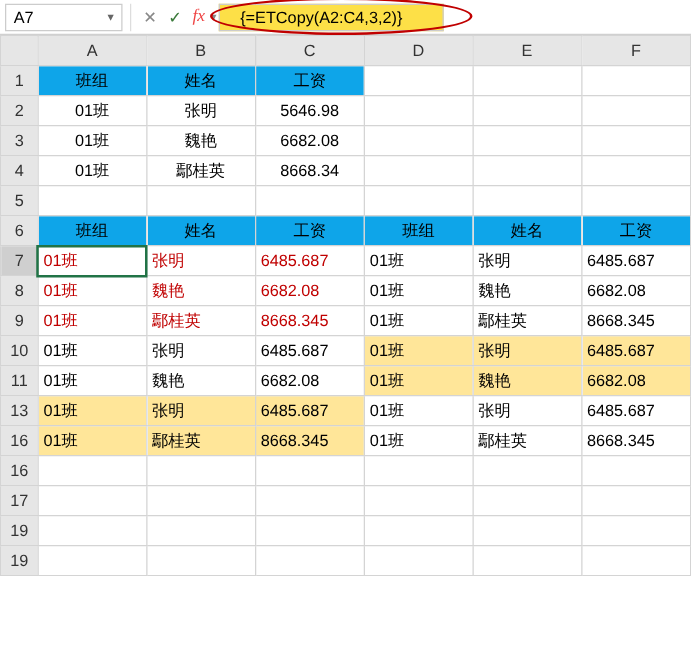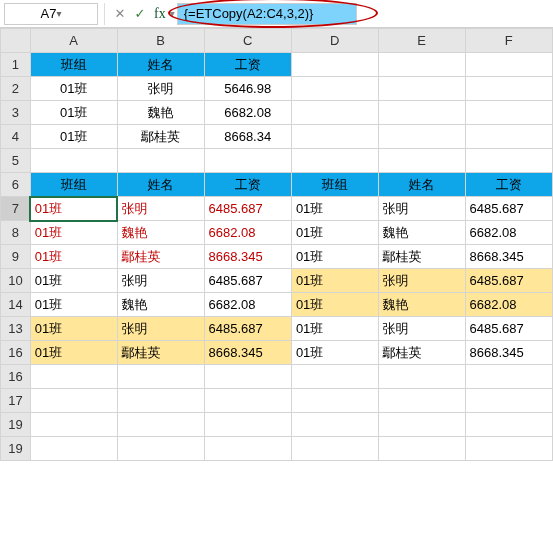--- a/index.html
+++ b/index.html
@@ -19,53 +19,54 @@
     position: relative;
   }
   .name-box {
     width: 94px;
     height: 22px;
     border: 1px solid #ccc;
     display: flex;
     align-items: center;
     padding: 0 6px;
     margin-left: 4px;
-    justify-content: center;
+    justify-content: space-between;
     background:#fff;
   }
   .name-box .chev { color:#666; font-size:10px; }
   .fb-sep { width: 6px; }
   .fb-btn {
     width: 20px; height: 22px;
     display:flex; align-items:center; justify-content:center;
     color:#666; font-size:13px;
   }
   .fb-btn.cancel { color:#888; }
   .fb-btn.accept { color:#3a7a3a; }
   .highlight-oval {
     position:absolute;
     left: 168px; top:-2px;
     width: 210px; height: 30px;
     border: 2px solid #c00000;
     border-radius: 50%;
     pointer-events:none;
   }
   .fx-label {
+    font-style: italic;
     font-family: "Times New Roman", serif;
     font-size: 14px;
-    color:#14532d;
+    color:#ef4444;
     padding: 0 4px;
   }
   .formula-input {
     height: 22px;
     border:1px solid #ccc;
-    padding: 0 6px;
+    padding: 0 16px;
     min-width: 180px;
     display:flex; align-items:center;
-    background:#7dd3fc;
+    background:#fde047;
   }
   .sheet {
     position: relative;
     overflow:hidden;
   }
   table {
     border-collapse: collapse;
     table-layout: fixed;
   }
   th, td {
@@ -247,21 +248,21 @@
     <td class="rowhdr">10</td>
     <td class="left">01班</td>
     <td class="left">张明</td>
     <td class="right">6485.687</td>
     <td class="left goldbg">01班</td>
     <td class="left goldbg">张明</td>
     <td class="right goldbg">6485.687</td>
   </tr>
 
   <tr>
-    <td class="rowhdr">14</td>
+    <td class="rowhdr">11</td>
     <td class="left">01班</td>
     <td class="left">魏艳</td>
     <td class="right">6682.08</td>
     <td class="left goldbg">01班</td>
     <td class="left goldbg">魏艳</td>
     <td class="right goldbg">6682.08</td>
   </tr>
 
 
   <tr>

